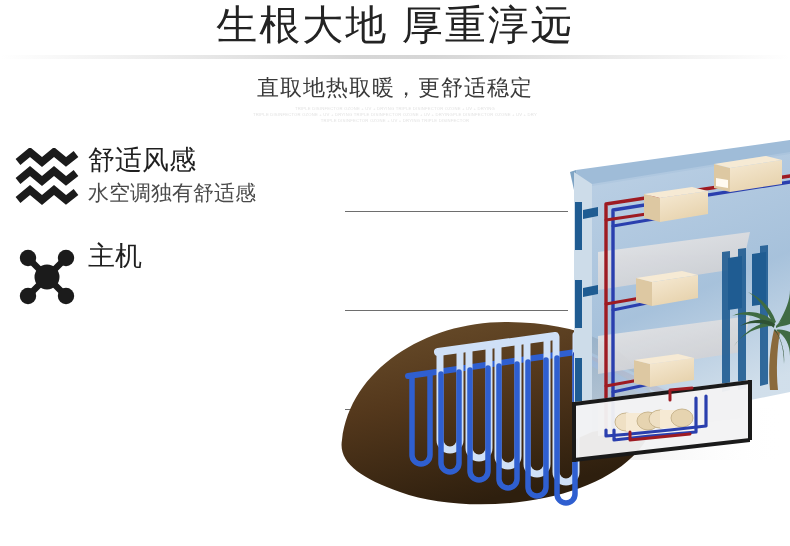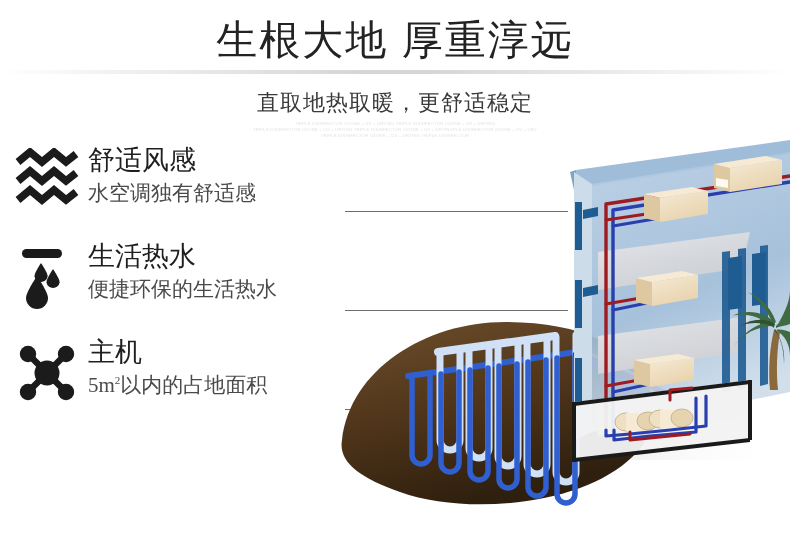--- a/index.html
+++ b/index.html
@@ -23,21 +23,21 @@
     width: 790px;
     text-align: center;
   }
   #main-title {
     font-size: 41px;
     line-height: 48px;
     font-weight: 400;
     letter-spacing: 2px;
     color: #232323;
     margin: 0;
-    padding-top: 16px;
+    padding-top: 1px;
   }
   #title-divider {
     width: 790px;
     height: 4px;
     margin-top: 6px;
     background: linear-gradient(to right,
         rgba(255,255,255,0) 0%,
         rgba(160,160,160,0.10) 10%,
         rgba(120,120,120,0.30) 45%,
         rgba(120,120,120,0.30) 55%,
@@ -153,54 +153,39 @@
           <polyline points="4,52 16,42 28,52 40,42 52,52 62,44"></polyline>
         </g>
       </svg>
     </span>
     <span class="feature-text">
       <span class="feature-title">舒适风感</span><br>
       <span class="feature-desc">水空调独有舒适感</span>
     </span>
   </div>
 
-  <div class="feature">
-    <span class="feature-icon">
-      <svg width="66" height="66" viewBox="0 0 66 66">
-        <rect x="8" y="5" width="40" height="9" rx="4.5" fill="#1b1b1b"></rect>
-        <path d="M27 19 C27 19 20.5 28.5 20.5 32.2 A6.6 6.6 0 0 0 33.6 32.2 C33.6 28.5 27 19 27 19 Z" fill="#1b1b1b"></path>
-        <path d="M39 25 C39 25 32.5 34.5 32.5 38.2 A6.6 6.6 0 0 0 45.6 38.2 C45.6 34.5 39 25 39 25 Z" fill="#1b1b1b"></path>
-        <path d="M23 32 C23 32 12 48 12 54 A11 11 0 0 0 34 54 C34 48 23 32 23 32 Z" fill="#1b1b1b"></path>
-      </svg>
-    </span>
-    <span class="feature-text">
-      <span class="feature-title">生活热水</span><br>
-      <span class="feature-desc">便捷环保的生活热水</span>
-    </span>
-  </div>
 
   <div class="feature">
     <span class="feature-icon">
       <svg width="66" height="66" viewBox="0 0 66 66">
         <g stroke="#1b1b1b" stroke-width="6.5" stroke-linecap="round">
           <line x1="33" y1="33" x2="15" y2="15"></line>
           <line x1="33" y1="33" x2="51" y2="15"></line>
           <line x1="33" y1="33" x2="15" y2="51"></line>
           <line x1="33" y1="33" x2="51" y2="51"></line>
         </g>
         <circle cx="33" cy="33" r="12.5" fill="#1b1b1b"></circle>
         <circle cx="14" cy="14" r="8.2" fill="#1b1b1b"></circle>
         <circle cx="52" cy="14" r="8.2" fill="#1b1b1b"></circle>
         <circle cx="14" cy="52" r="8.2" fill="#1b1b1b"></circle>
         <circle cx="52" cy="52" r="8.2" fill="#1b1b1b"></circle>
       </svg>
     </span>
     <span class="feature-text">
       <span class="feature-title">主机</span><br>
-      <span class="feature-desc"><span>5m</span><sup>2</sup><span>以内的占地面积</span></span>
     </span>
   </div>
 </div>
 
 <div class="leader" style="left:345px; top:211px; width:223px;"></div>
 <div class="leader" style="left:345px; top:310px; width:223px;"></div>
 <div class="leader" style="left:345px; top:409px; width:225px;"></div>
 
 <div id="illustration">
 <svg width="460" height="406" viewBox="0 0 460 406" xmlns="http://www.w3.org/2000/svg">

